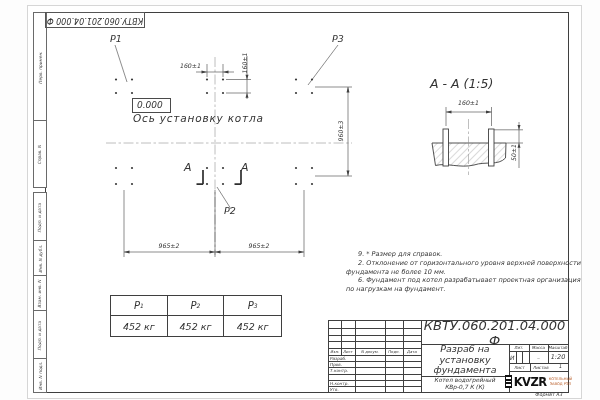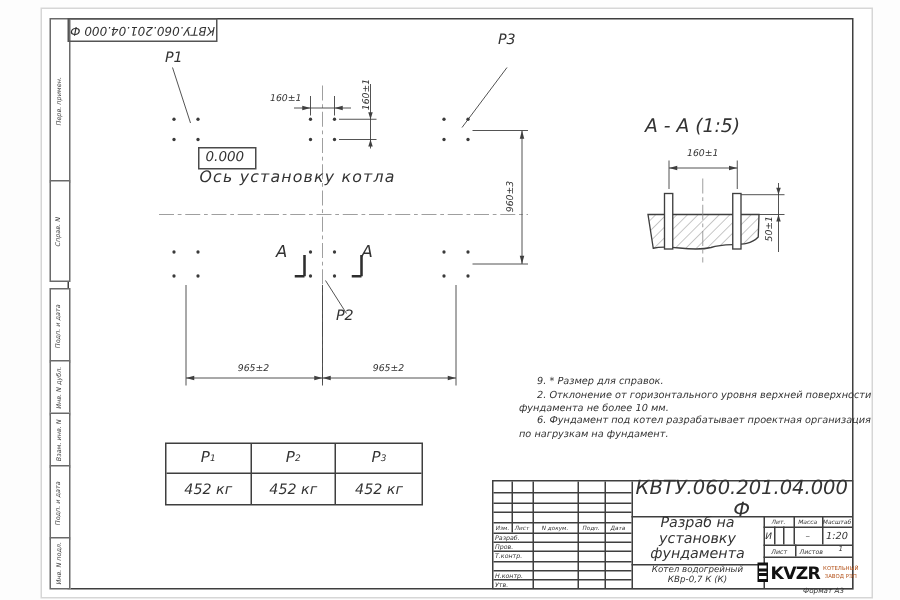--- a/index.html
+++ b/index.html
@@ -139,21 +139,21 @@
       <circle cx="296" cy="168" r="1.1" fill="#3a3a3a"></circle>
       <circle cx="296" cy="184" r="1.1" fill="#3a3a3a"></circle>
       <circle cx="312" cy="79.5" r="1.1" fill="#3a3a3a"></circle>
       <circle cx="312" cy="93" r="1.1" fill="#3a3a3a"></circle>
       <circle cx="312" cy="168" r="1.1" fill="#3a3a3a"></circle>
       <circle cx="312" cy="184" r="1.1" fill="#3a3a3a"></circle>
     </g>
 </svg>
 
 <div class="abs it" style="left:110px;top:33px;font-size:9.5px;">Р1</div>
-<div class="abs it" style="left:332px;top:21px;font-size:9.5px;text-align:center;">Р3</div>
+<div class="abs it" style="left:332px;top:33px;font-size:9.5px;text-align:center;">Р3</div>
 <div class="abs it" style="left:224px;top:205px;font-size:9.5px;">Р2</div>
 <div id="elevbox" class="abs it">0.000</div>
 <div class="abs it" style="left:133px;top:112px;font-size:10.5px;letter-spacing:0.8px;">Ось установку котла</div>
 <div class="abs dimtxt" style="left:180px;top:62px;">160±1</div>
 <div class="abs dimtxt rot ctr" style="left:226.5px;top:59px;width:34px;height:8px;">160±1</div>
 <div class="abs dimtxt rot ctr" style="left:322px;top:127px;width:36px;height:8px;">960±3</div>
 <div class="abs dimtxt ctr" style="left:149px;top:241.5px;width:40px;">965±2</div>
 <div class="abs dimtxt ctr" style="left:239px;top:241.5px;width:40px;">965±2</div>
 <div class="abs it" style="left:184px;top:161px;font-size:11px;">А</div>
 <div class="abs it" style="left:241px;top:161px;font-size:11px;">А</div>

